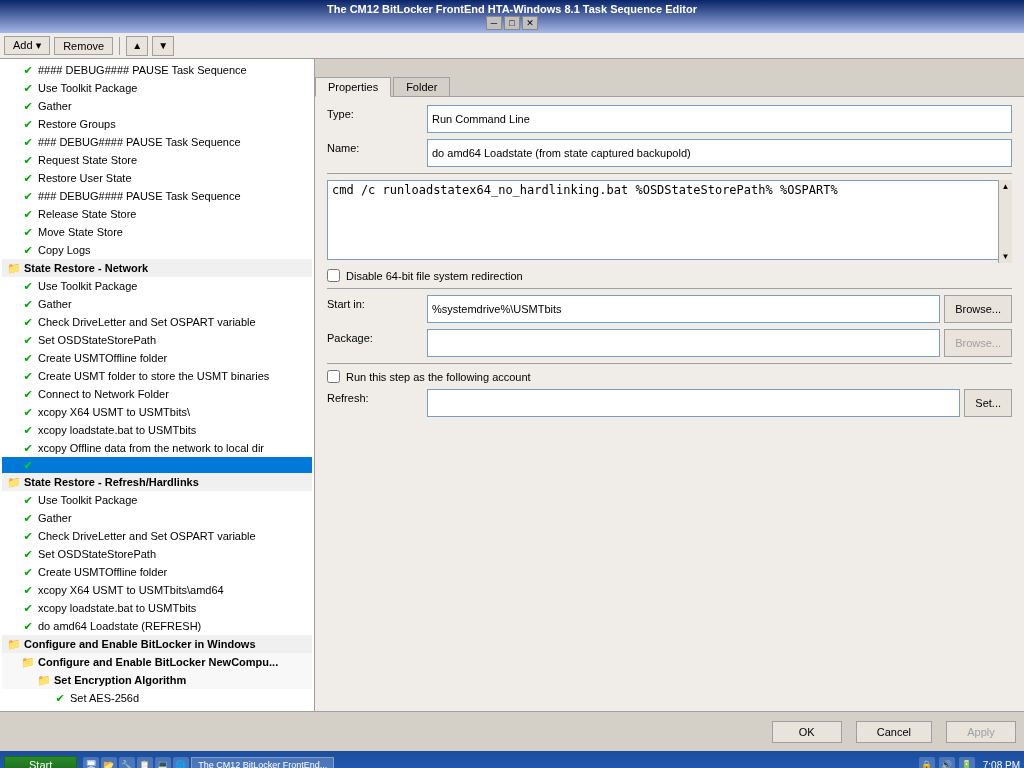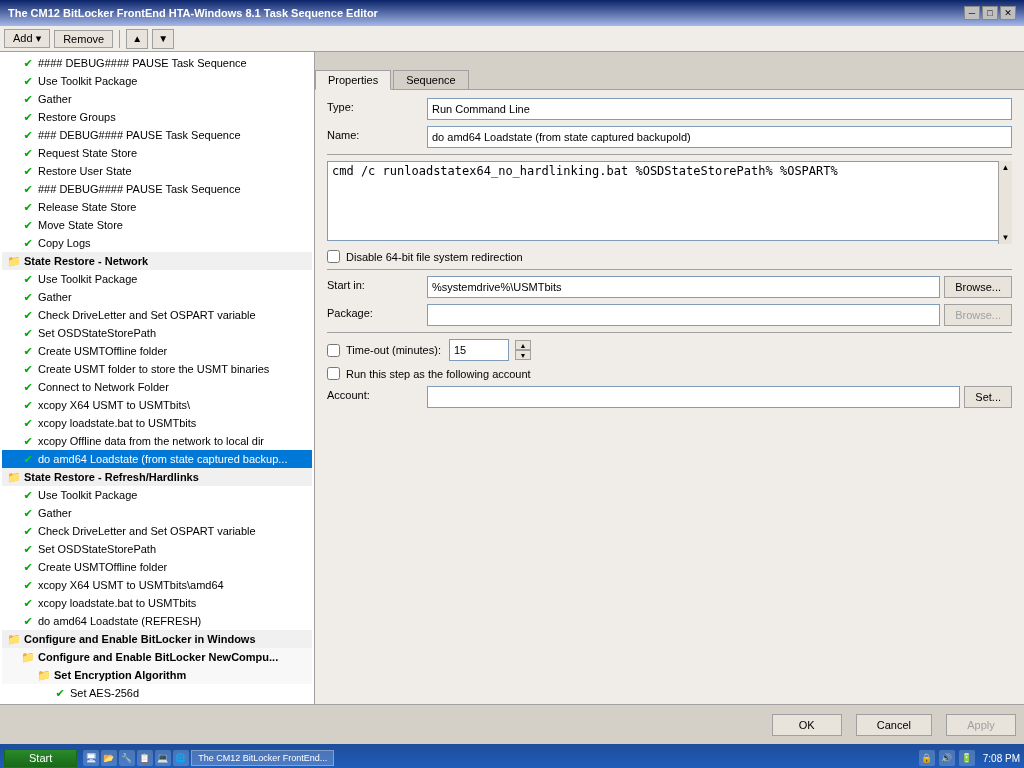--- a/index.html
+++ b/index.html
@@ -6,21 +6,22 @@
     body { font-family: 'Segoe UI', Tahoma, Arial, sans-serif; font-size: 12px; background: #d4d0c8; overflow: hidden; }
     
     
     .title-bar {
       background: linear-gradient(to bottom, #0a246a, #a6b8e8);
       color: white;
       padding: 3px 8px;
       display: flex;
       align-items: center;
       justify-content: space-between;
-      height: 26px;
+      height: 33px;
+      flex-direction: column;
     }
     .title-bar-text { font-size: 11px; font-weight: bold; }
     .title-bar-buttons { display: flex; gap: 2px; }
     .title-bar-btn {
       width: 16px; height: 14px;
       background: #c0c0c0;
       border: 1px solid #888;
       font-size: 9px;
       display: flex; align-items: center; justify-content: center;
       cursor: pointer;
@@ -136,21 +137,21 @@
       padding-top: 3px;
       flex-shrink: 0;
     }
     .prop-value { flex: 1; }
     .text-input {
       width: 100%;
       border: 1px solid #7f9db9;
       background: white;
       padding: 2px 4px;
       font-size: 11px;
-      height: 22px;
+      height: 28px;
     }
     .text-area {
       width: 100%;
       border: 1px solid #7f9db9;
       background: white;
       padding: 2px 4px;
       font-size: 11px;
       resize: none;
       height: 50px;
     }
@@ -438,21 +439,20 @@
       <div class="tree-item indent1">
         <span class="tree-icon">
             <span class="check-green">✔</span>
           </span>
         <span>xcopy Offline data from the network to local dir</span>
       </div>
       <div class="tree-item indent1 selected">
         <span class="tree-icon">
             <span style="color:#00dd00">✔</span>
           </span>
-        <span>do amd64 Loadstate (from state captured backup...</span>
       </div>
 
       <div class="tree-item group" style="padding-left:4px;">
         <span class="tree-icon">📁</span>
         <span>State Restore - Refresh/Hardlinks</span>
       </div>
       <div class="tree-item indent1">
         <span class="tree-icon">
             <span class="check-green">✔</span>
           </span>
@@ -524,21 +524,21 @@
         <span>Set AES-128</span>
       </div>
 
     </div>
   </div>
 
   <div class="right-panel">
 
     <div class="tabs-bar">
       <div class="tab active">Properties</div>
-      <div class="tab">Sequence</div>
+      <div class="tab">Folder</div>
     </div>
 
     <div class="properties-content">
 
       <div class="prop-row">
         <span class="prop-label">Type:</span>
         <div class="prop-value">
           <input type="text" class="text-input" readonly="" value="Run Command Line" style="">
         </div>
       </div>
@@ -580,39 +580,28 @@
       <div class="prop-row">
         <span class="prop-label">Package:</span>
         <div class="prop-value input-with-btn">
           <input type="text" class="text-input" value="" style="">
           <button class="browse-btn" disabled="">Browse...</button>
         </div>
       </div>
 
       <hr class="divider-line">
 
-      <div class="checkbox-row">
-        <input type="checkbox" style="">
-        <span>Time-out (minutes):</span>
-        <div style="margin-left:8px;display:flex;align-items:center;">
-          <input type="text" class="timeout-input" value="15" style="">
-          <div class="spinner-btns">
-            <button class="spinner-btn">▲</button>
-            <button class="spinner-btn">▼</button>
-          </div>
-        </div>
-      </div>
 
       <div class="checkbox-row">
         <input type="checkbox" style="">
         <span>Run this step as the following account</span>
       </div>
 
       <div class="prop-row">
-        <span class="prop-label">Account:</span>
+        <span class="prop-label">Refresh:</span>
         <div class="prop-value input-with-btn">
           <input type="text" class="text-input" value="" style="">
           <button class="browse-btn">Set...</button>
         </div>
       </div>
 
     </div>
   </div>
 </div>
 

